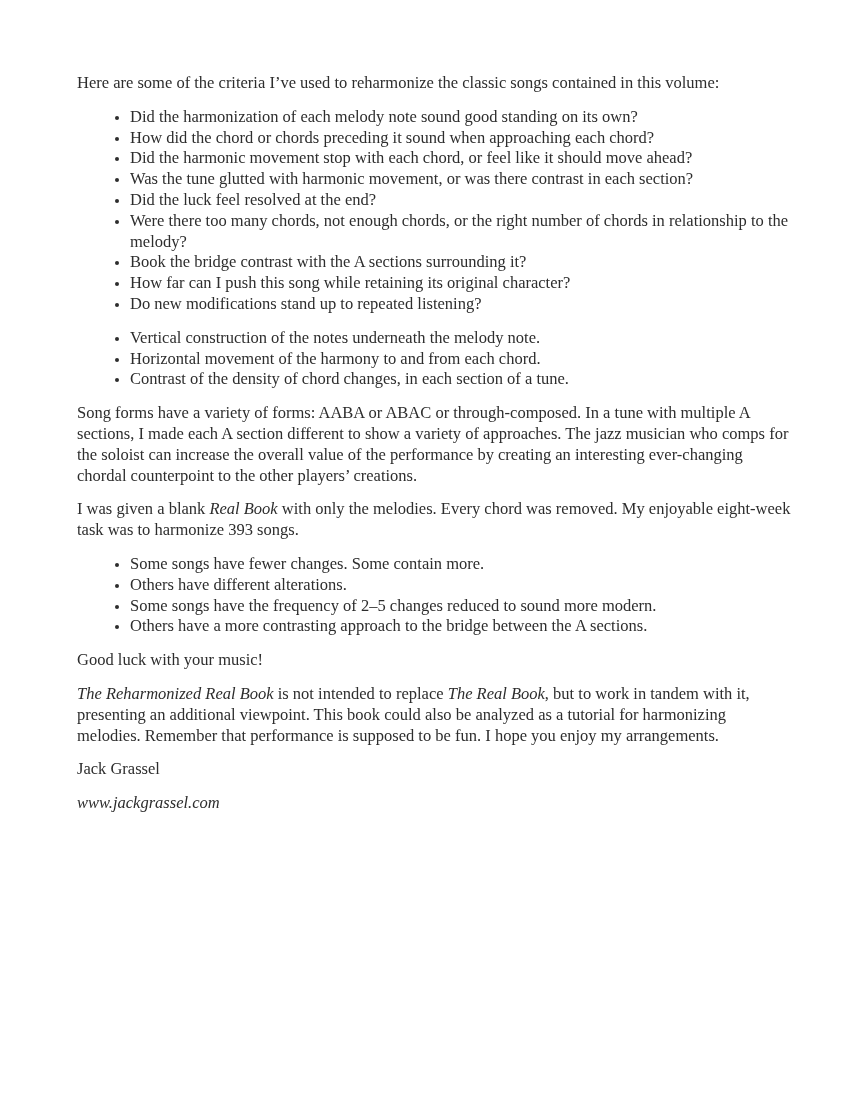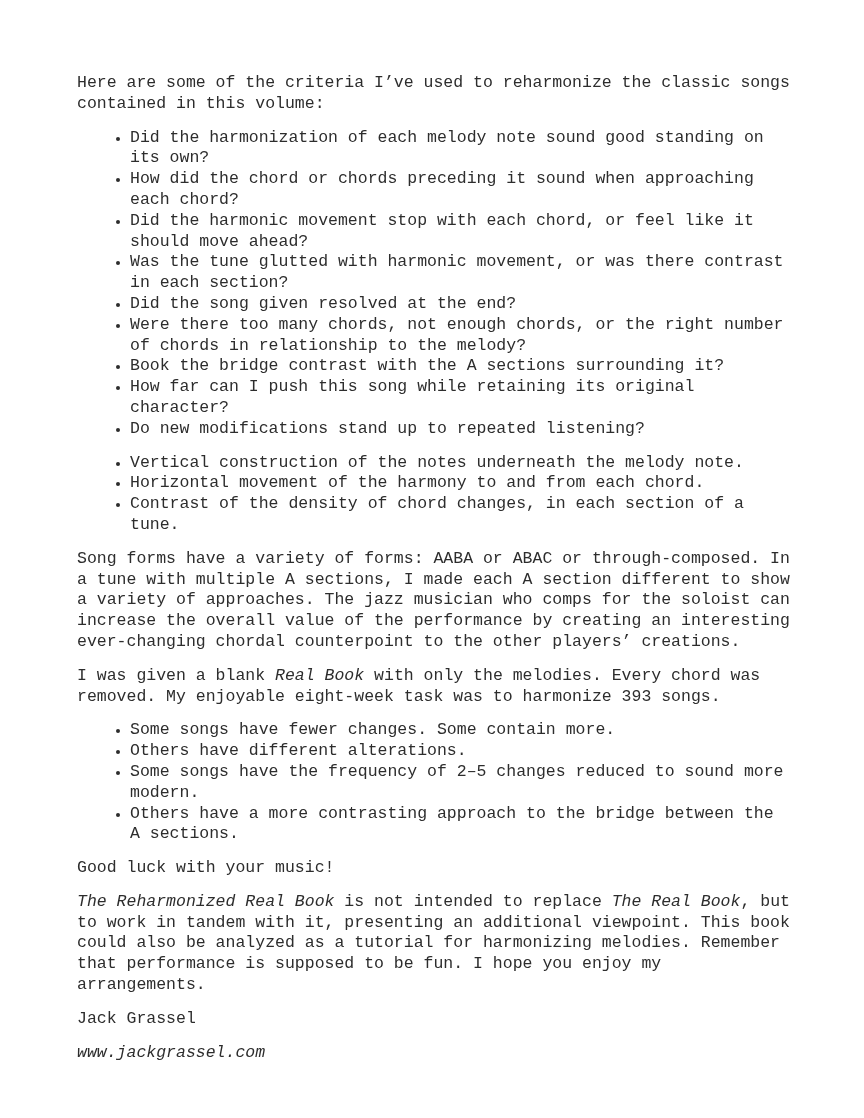--- a/index.html
+++ b/index.html
@@ -7,21 +7,21 @@
     padding: 0;
     background: #ffffff;
   }
   .page {
     position: relative;
     width: 864px;
     height: 1118px;
     box-sizing: border-box;
     background: #ffffff;
     padding: 73px 72px 0 77px;
-    font-family: Liberation Mono, monospace;
+    font-family: Liberation Serif, serif;
     font-size: 16.5px;
     line-height: 20.8px;
     color: #2d2d2d;
     overflow: hidden;
   }
   .page p {
     margin: 0 0 13px 0;
   }
   .page ul {
     margin: 0 0 13px 0;
@@ -48,21 +48,21 @@
 <div class="page">
 
   <p>Here are some of the criteria I’ve used to reharmonize the classic songs contained in this volume:</p>
 
 
   <ul>
     <li>Did the harmonization of each melody note sound good standing on its own?</li>
     <li>How did the chord or chords preceding it sound when approaching each chord?</li>
     <li>Did the harmonic movement stop with each chord, or feel like it should move ahead?</li>
     <li>Was the tune glutted with harmonic movement, or was there contrast in each section?</li>
-    <li>Did the song given resolved at the end?</li>
+    <li>Did the luck feel resolved at the end?</li>
     <li>Were there too many chords, not enough chords, or the right number of chords in relationship to the melody?</li>
     <li>Book the bridge contrast with the A sections surrounding it?</li>
     <li>How far can I push this song while retaining its original character?</li>
     <li>Do new modifications stand up to repeated listening?</li>
   </ul>
 
 
   <ul>
     <li>Vertical construction of the notes underneath the melody note.</li>
     <li>Horizontal movement of the harmony to and from each chord.</li>

